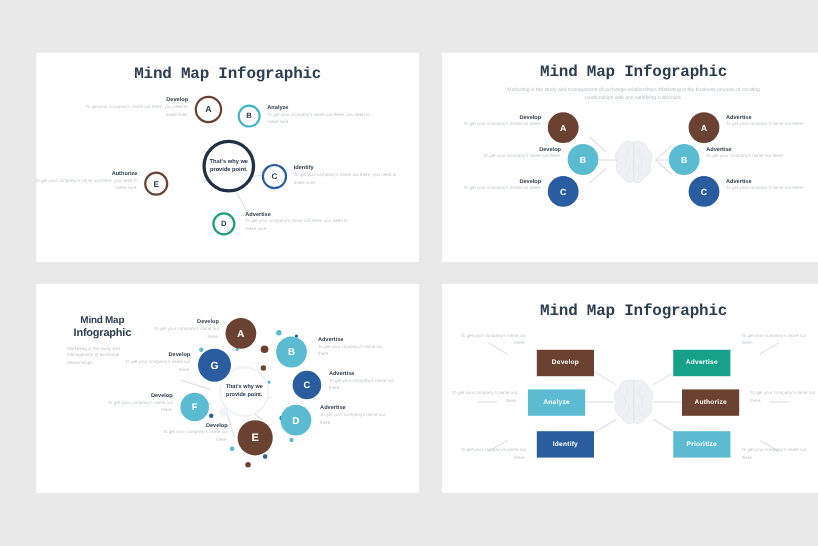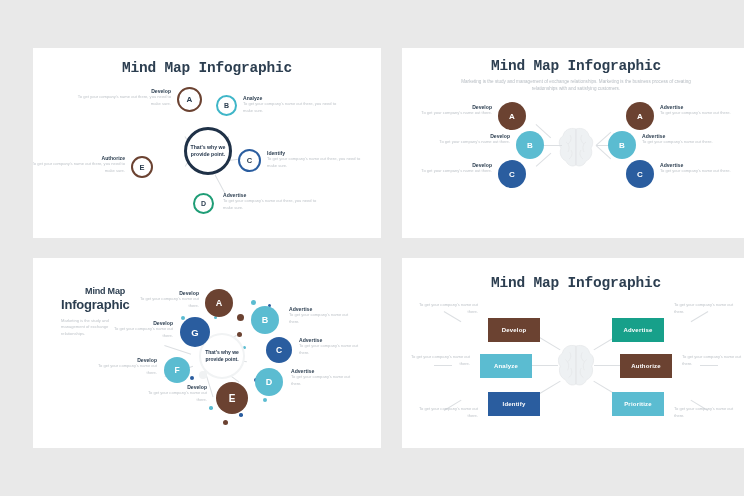--- a/index.html
+++ b/index.html
@@ -237,22 +237,22 @@
       <span>C</span>
     </div>
     <div class="tblock l" style="left:258px;top:114px;width:72px;">
       <div class="lbl">Advertise</div>
       <div class="desc">To get your company's name out there.</div>
     </div>
   </div>
 
   <div class="slide">
     <div style="position:absolute;left:28px;top:28px;width:64px;">
-      <div class="title" style="text-align:right;font-size:9px;line-height:1.25;">Mind Map</div>
-      <div class="title" style="text-align:right;font-size:13px;line-height:1.25;">Infographic</div>
+      <div class="title" style="text-align:center;font-size:9px;line-height:1.25;">Mind Map</div>
+      <div class="title" style="text-align:center;font-size:10px;line-height:1.25;">Infographic</div>
       <div class="desc" style="margin-top:4px;">Marketing is the study and management of exchange relationships.</div>
     </div>
 
     <div class="line" style="left:174px;top:88px;width:26px;transform:rotate(-118deg);"></div>
     <div class="line" style="left:180px;top:92px;width:28px;transform:rotate(-33deg);"></div>
     <div class="line" style="left:184px;top:100px;width:30px;transform:rotate(6deg);"></div>
     <div class="line" style="left:182px;top:106px;width:30px;transform:rotate(36deg);"></div>
     <div class="line" style="left:172px;top:112px;width:28px;transform:rotate(73deg);"></div>
     <div class="line" style="left:160px;top:108px;width:30px;transform:rotate(160deg);"></div>
     <div class="line" style="left:158px;top:96px;width:28px;transform:rotate(198deg);"></div>

